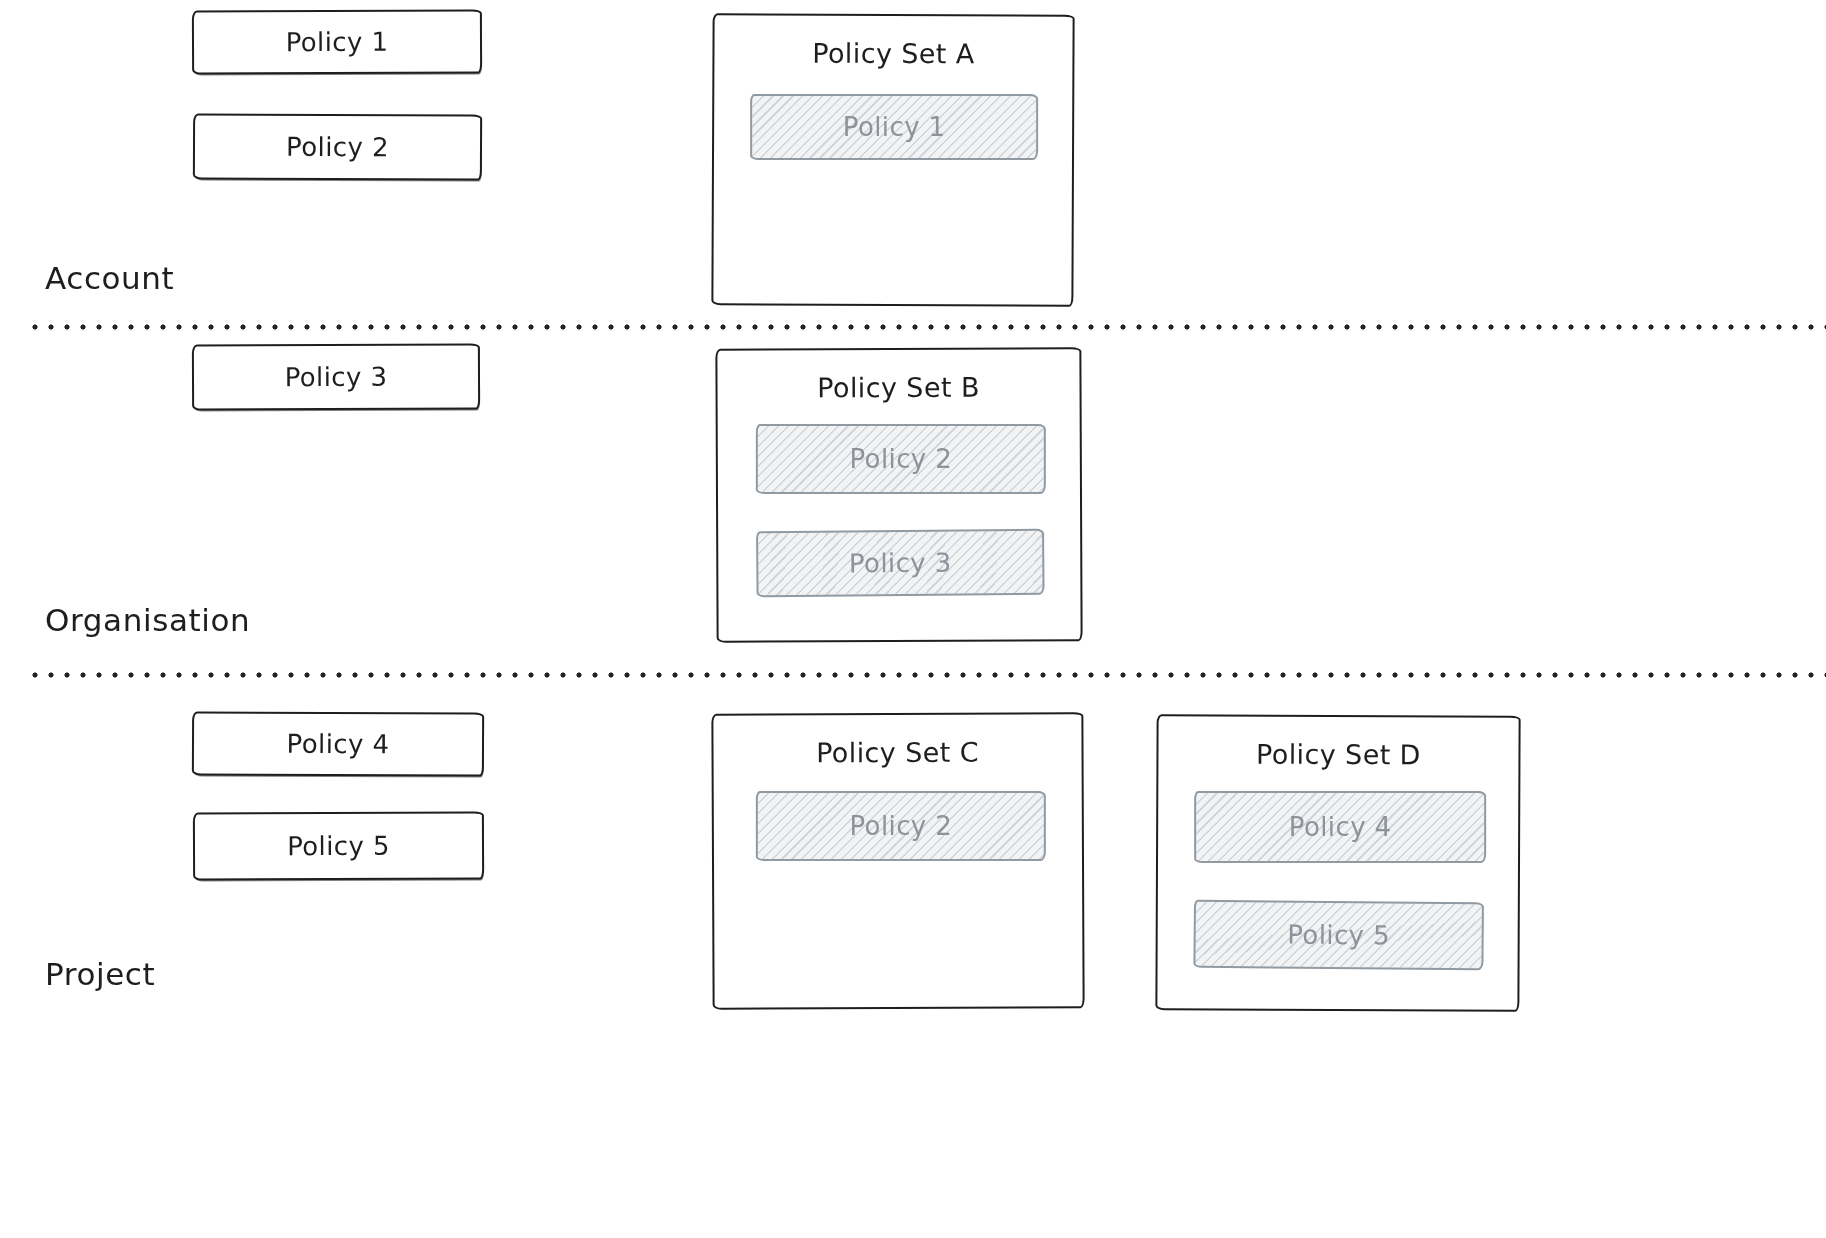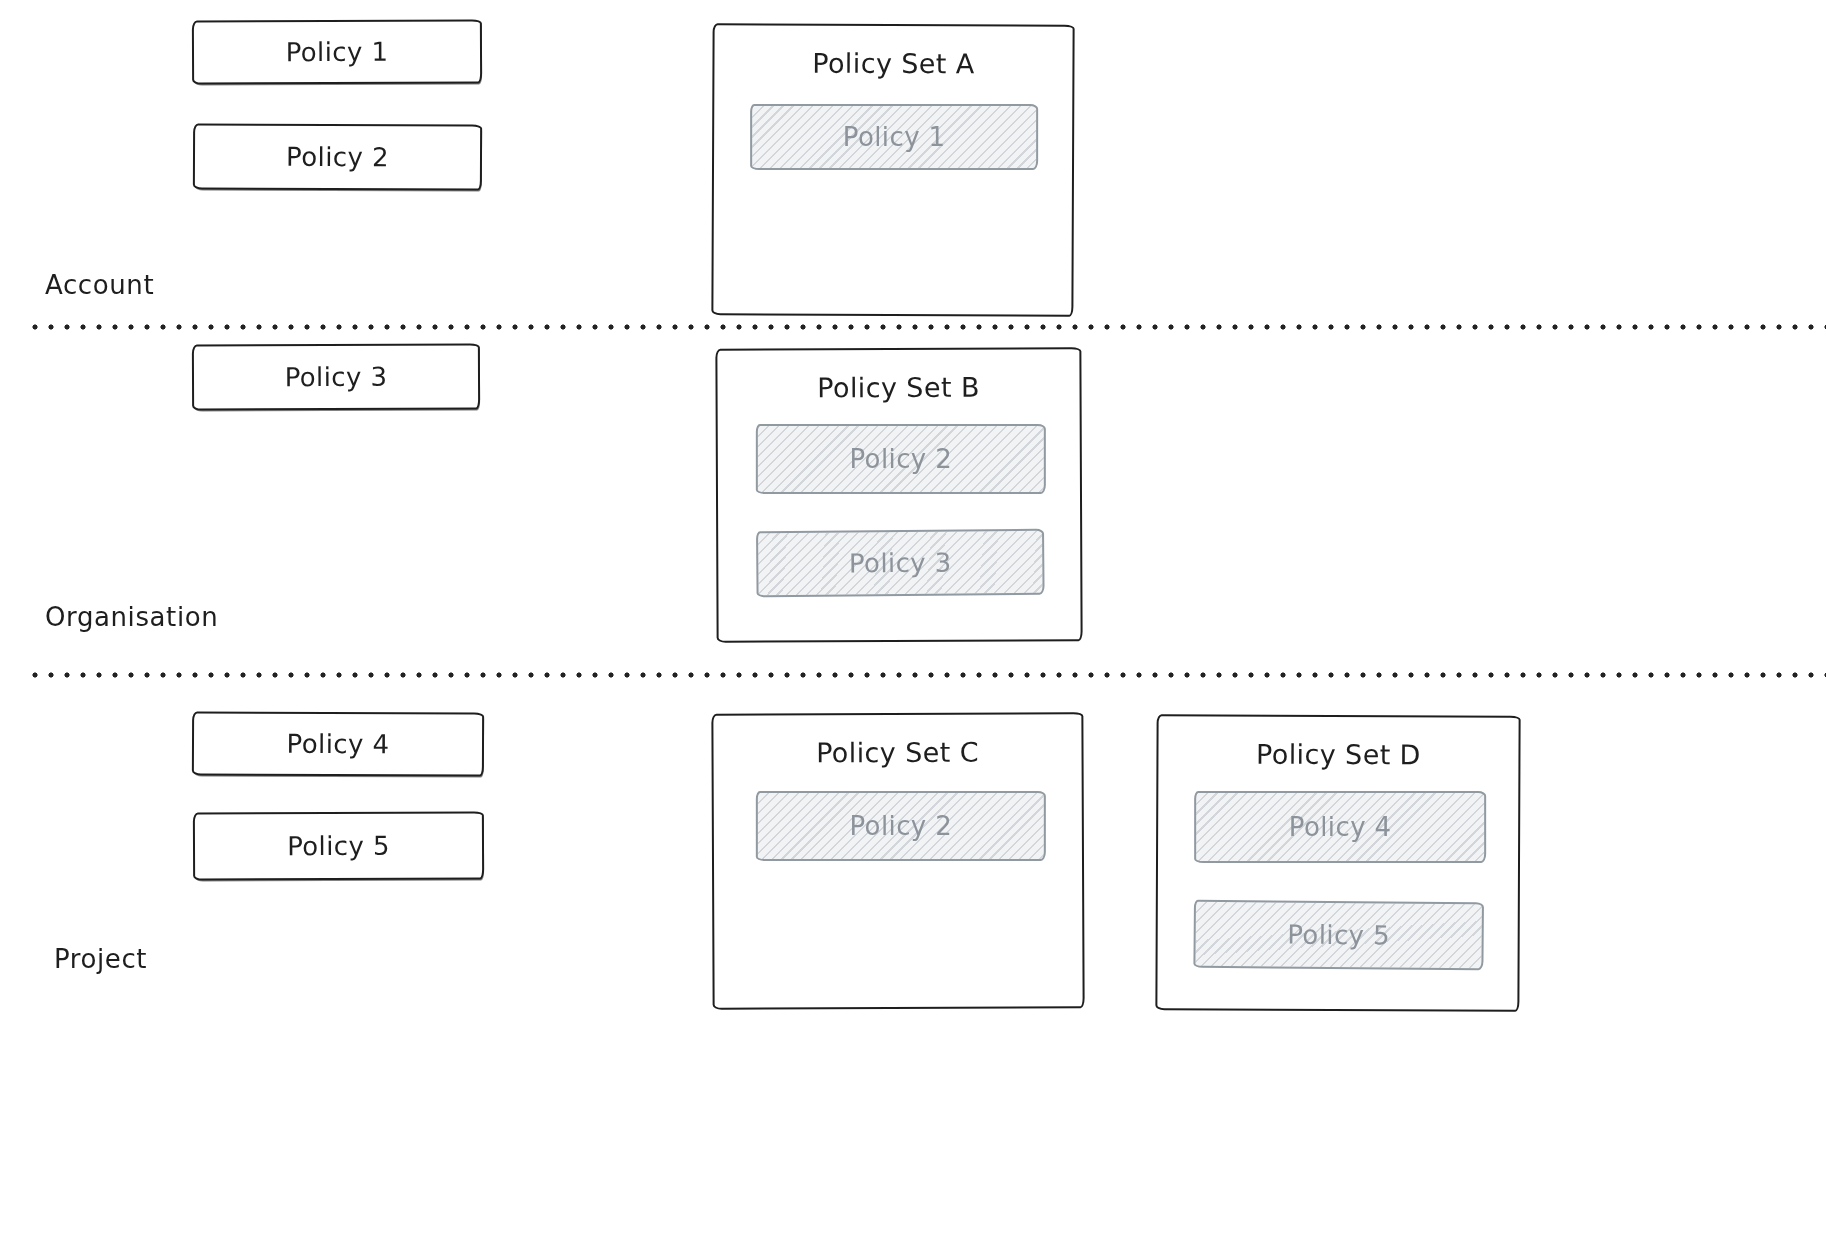--- a/index.html
+++ b/index.html
@@ -44,36 +44,36 @@
     border:2px solid #9199a1;
     border-radius:4px 8px 5px 9px / 8px 5px 9px 4px;
     background-color:#f1f3f5;
     background-image:repeating-linear-gradient(135deg,
       rgba(130,140,150,0.28) 0px, rgba(130,140,150,0.28) 1.6px,
       transparent 1.6px, transparent 7px);
   }
 
   .section-label {
     position:absolute;
-    font-size:26px; letter-spacing:0.6px;
+    font-size:31px; letter-spacing:0.6px;
   }
 
   .divider {
     position:absolute; left:32px; right:0; height:6px;
     background-image:radial-gradient(circle at 3px 3px, #222222 2.3px, transparent 2.8px);
     background-size:16px 6px;
     background-repeat:repeat-x;
   }
 </style>
 </head>
 <body>
 
 <div class="canvas">
 
-  <section class="tier" style="top:10px; height:332px;text-decoration:underline;">
+  <section class="tier" style="top:0; height:332px;text-decoration:underline;">
     <div class="sketch policy-box tilt-a" style="left:192px; top:10px; width:290px; height:64px;">Policy 1</div>
 
     <div class="sketch policy-box tilt-b" style="left:193px; top:114px; width:289px; height:66px;">Policy 2</div>
 
     <div class="sketch policy-set tilt-b" style="left:712px; top:14px; width:362px; height:292px;">
       <div class="policy-set-title">Policy Set A</div>
       <div class="member tilt-a" style="left:36px; top:78px; width:288px; height:66px;">Policy 1</div>
     </div>
 
     <div class="section-label" style="left:45px; top:260px;">Account</div>
@@ -104,16 +104,16 @@
       <div class="policy-set-title">Policy Set C</div>
       <div class="member tilt-b" style="left:42px; top:76px; width:290px; height:70px;">Policy 2</div>
     </div>
 
     <div class="sketch policy-set tilt-b" style="left:1156px; top:39px; width:364px; height:296px;">
       <div class="policy-set-title">Policy Set D</div>
       <div class="member tilt-a" style="left:36px; top:74px; width:292px; height:72px;">Policy 4</div>
       <div class="member tilt-b" style="left:36px; top:184px; width:290px; height:68px;">Policy 5</div>
     </div>
 
-    <div class="section-label" style="left:45px; top:268px;margin-left:9px;">Project</div>
+    <div class="section-label" style="left:45px; top:280px;">Project</div>
   </section>
 
 </div>
 
 </body></html>

